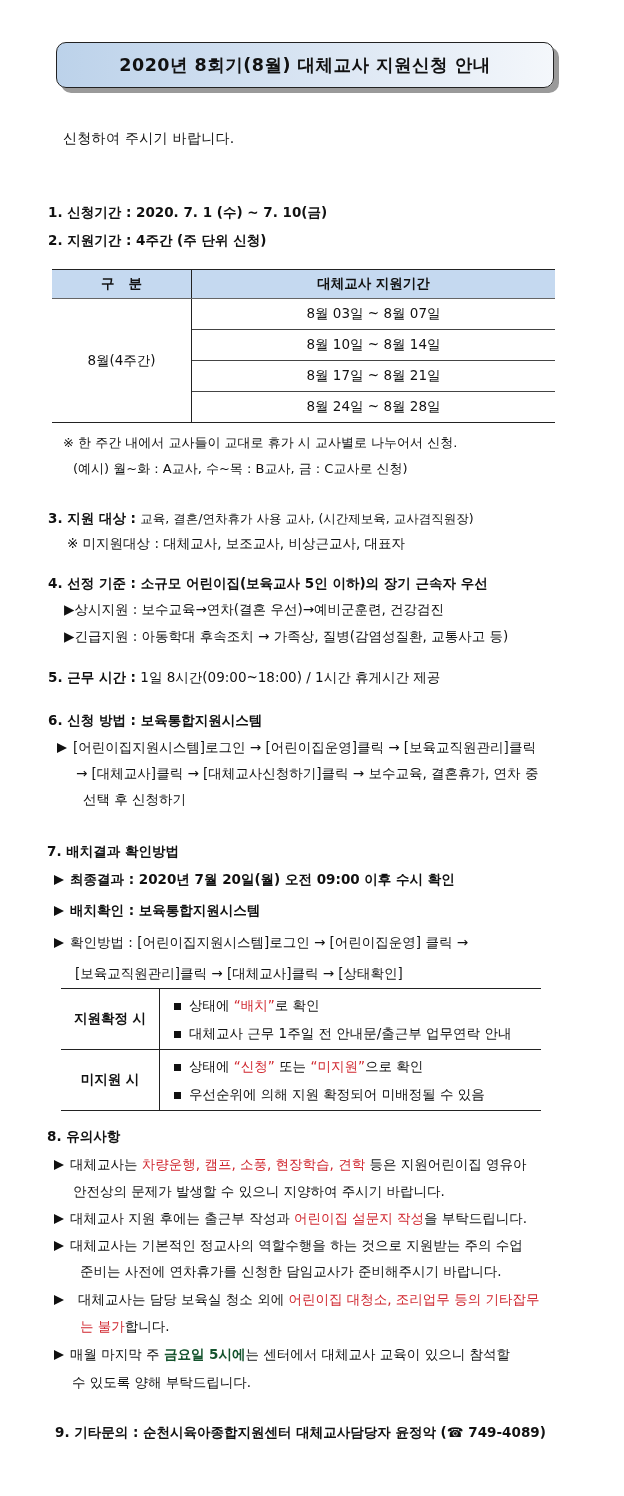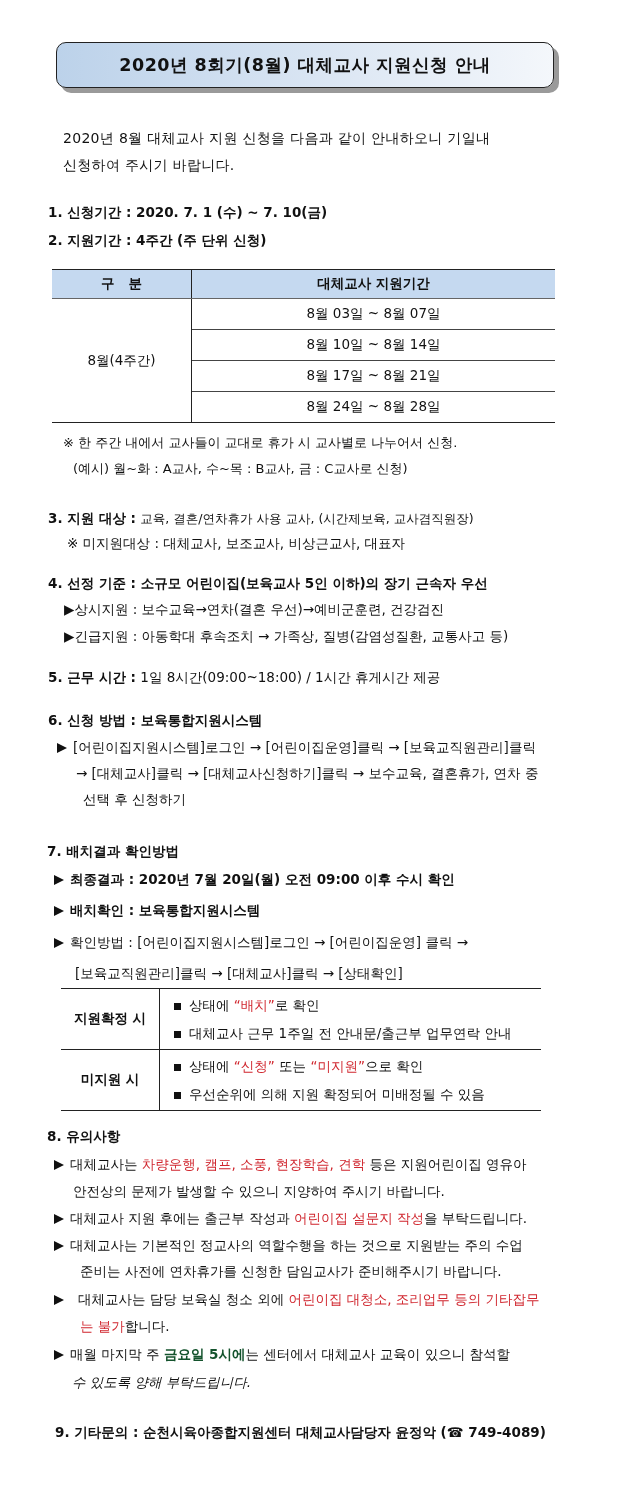--- a/index.html
+++ b/index.html
@@ -44,21 +44,20 @@
   .tri { display: inline-block; width: 0; height: 0; border-top: 5.5px solid transparent; border-bottom: 5.5px solid transparent; border-left: 10px solid #111; margin-right: 6px; vertical-align: -1px; }
 </style>
 </head>
 <body>
 
 <div class="title-box">
   <span class="title-text">2020년 8회기(8월) 대체교사 지원신청 안내</span>
 </div>
 
 <div class="abs intro" style="left:63px; top:125px;">
-  <div>2020년 8월 대체교사 지원 신청을 다음과 같이 안내하오니 기일내</div>
   <div>신청하여 주시기 바랍니다.</div>
 </div>
 
 <div class="abs h" style="left:48px; top:204px;">
   <span>1. 신청기간 :</span> <span>2020. 7. 1 (수) ~ 7. 10(금)</span>
 </div>
 <div class="abs h" style="left:48px; top:232px;">
   <span>2. 지원기간 :</span> <span>4주간 (주 단위 신청)</span>
 </div>
 
@@ -156,15 +155,15 @@
 <div class="abs txt" style="left:80px; top:1263px;">준비는 사전에 연차휴가를 신청한 담임교사가 준비해주시기 바랍니다.</div>
 <div class="abs txt" style="left:54px; top:1291px;">
   <span class="tri" style="margin-right:14px;"></span><span>대체교사는 담당 보육실 청소 외에 </span><span class="red">어린이집 대청소, 조리업무 등의 기타잡무</span>
 </div>
 <div class="abs txt" style="left:80px; top:1318px;">
   <span class="red">는 불가</span><span>합니다.</span>
 </div>
 <div class="abs txt" style="left:54px; top:1346px;">
   <span class="tri"></span><span>매월 마지막 주 </span><span class="redb">금요일 5시에</span><span>는 센터에서 대체교사 교육이 있으니 참석할</span>
 </div>
-<div class="abs txt" style="left:72px; top:1374px;font-style:italic;">수 있도록 양해 부탁드립니다.</div>
+<div class="abs txt" style="left:72px; top:1374px;">수 있도록 양해 부탁드립니다.</div>
 
 <div class="abs h" style="left:55px; top:1424px;">9. 기타문의 : 순천시육아종합지원센터 대체교사담당자 윤정악 (☎ 749-4089)</div>
 
 </body></html>

